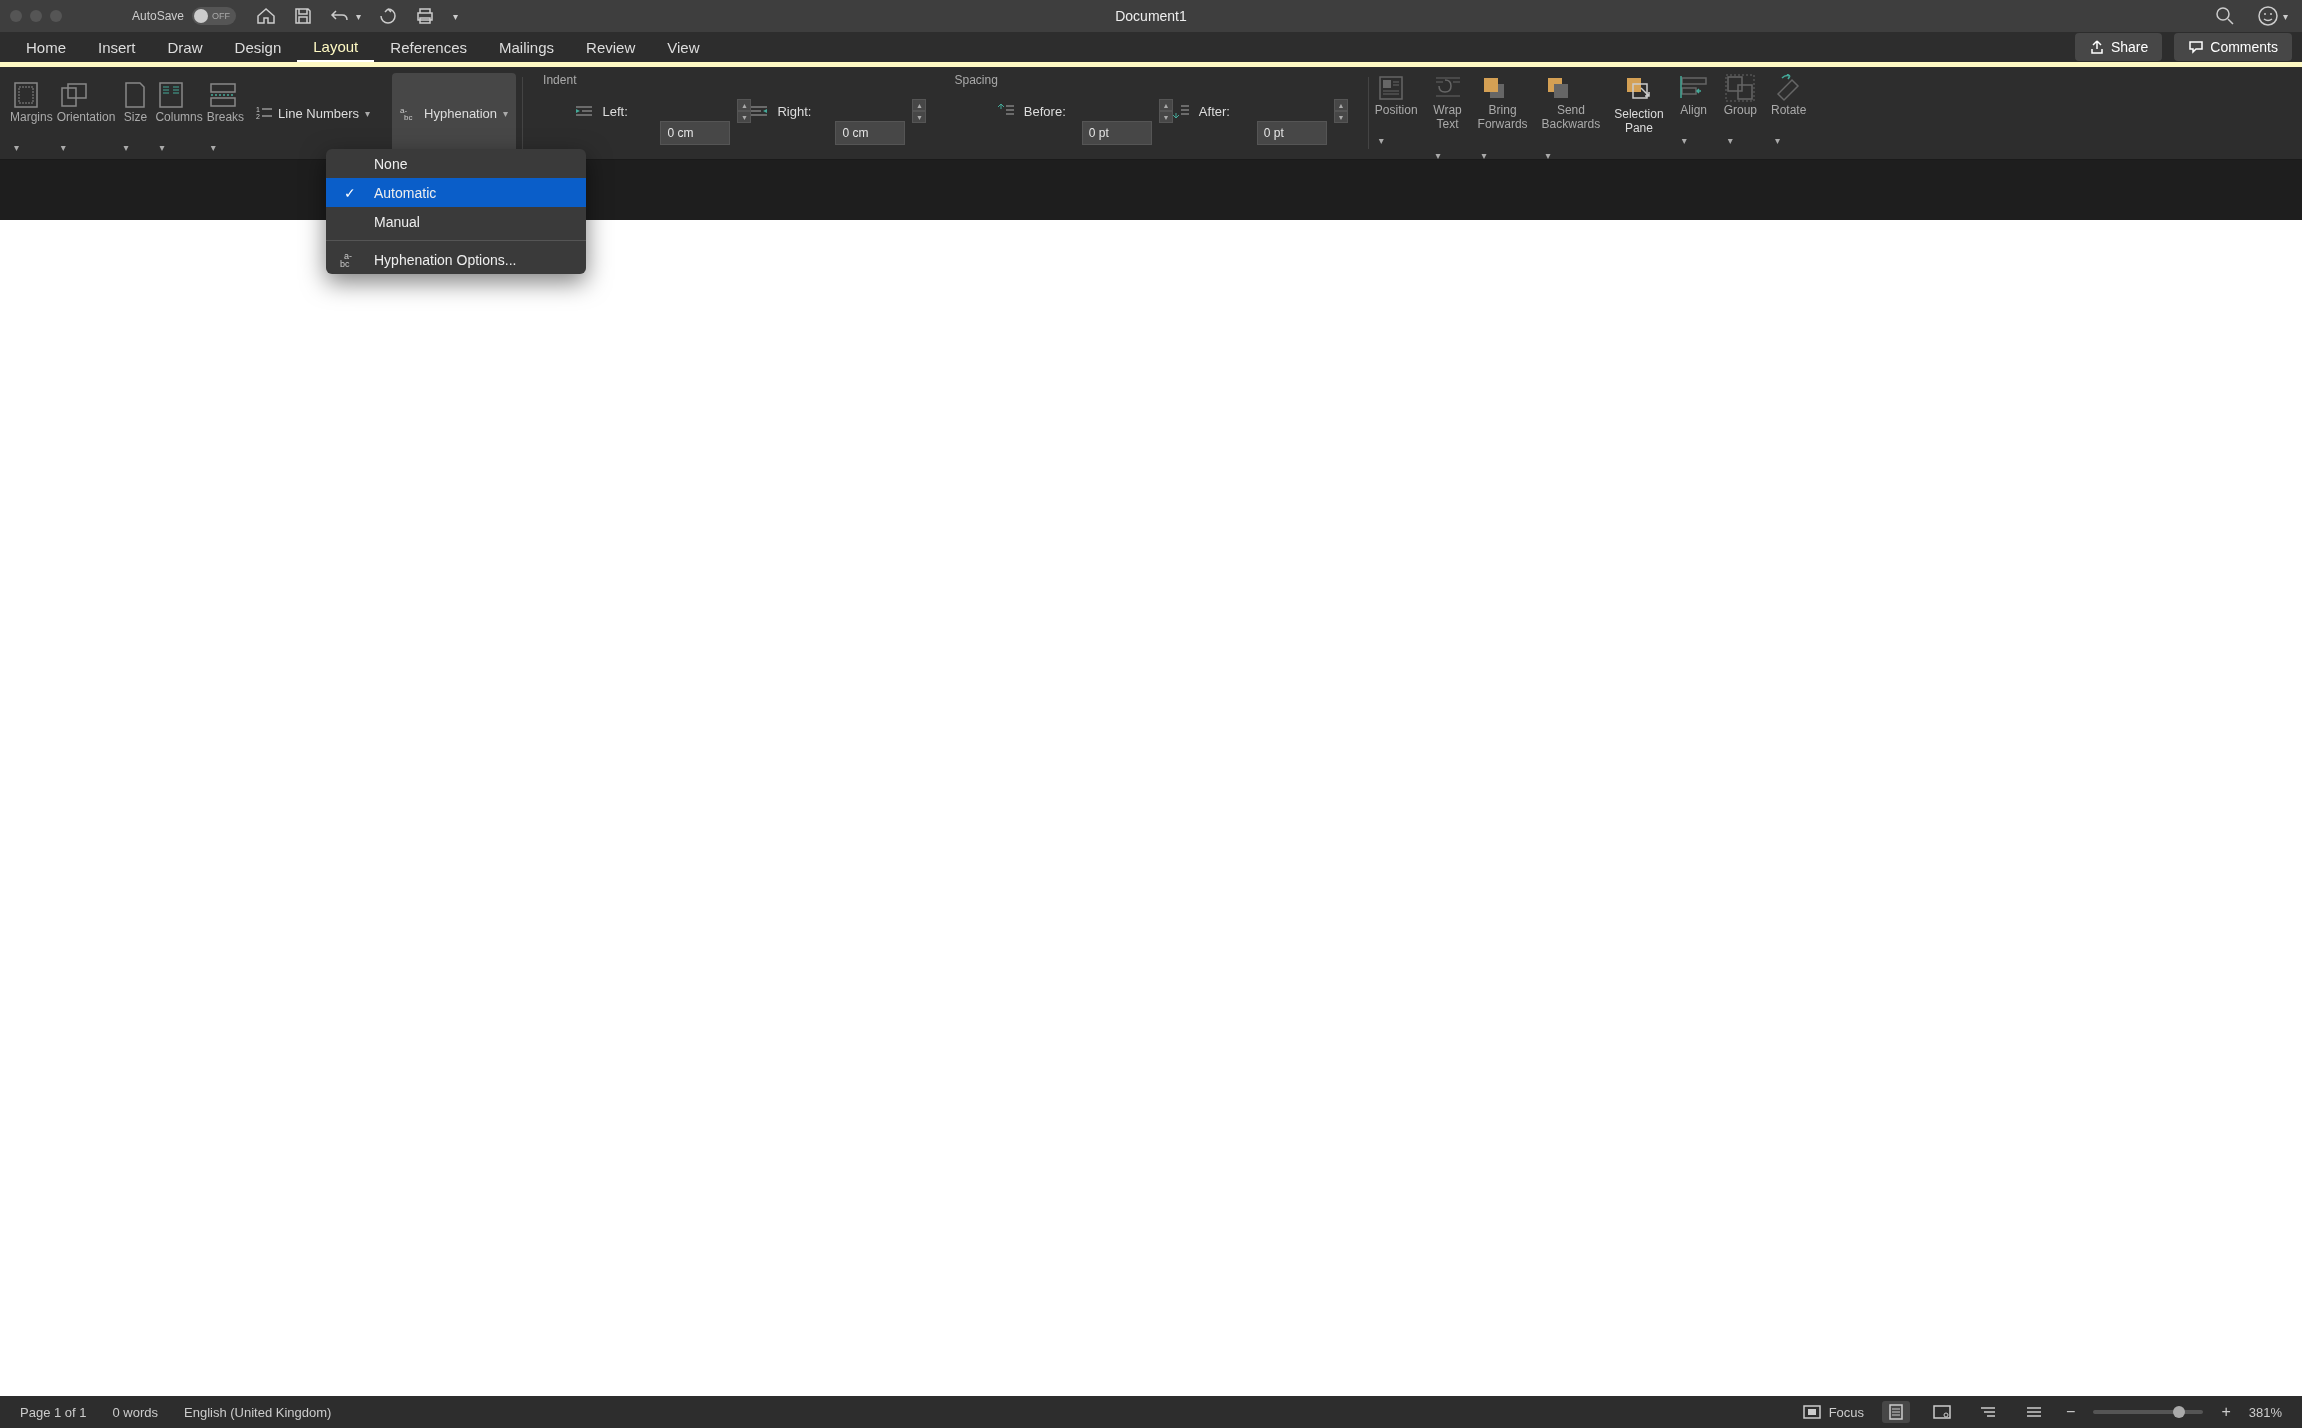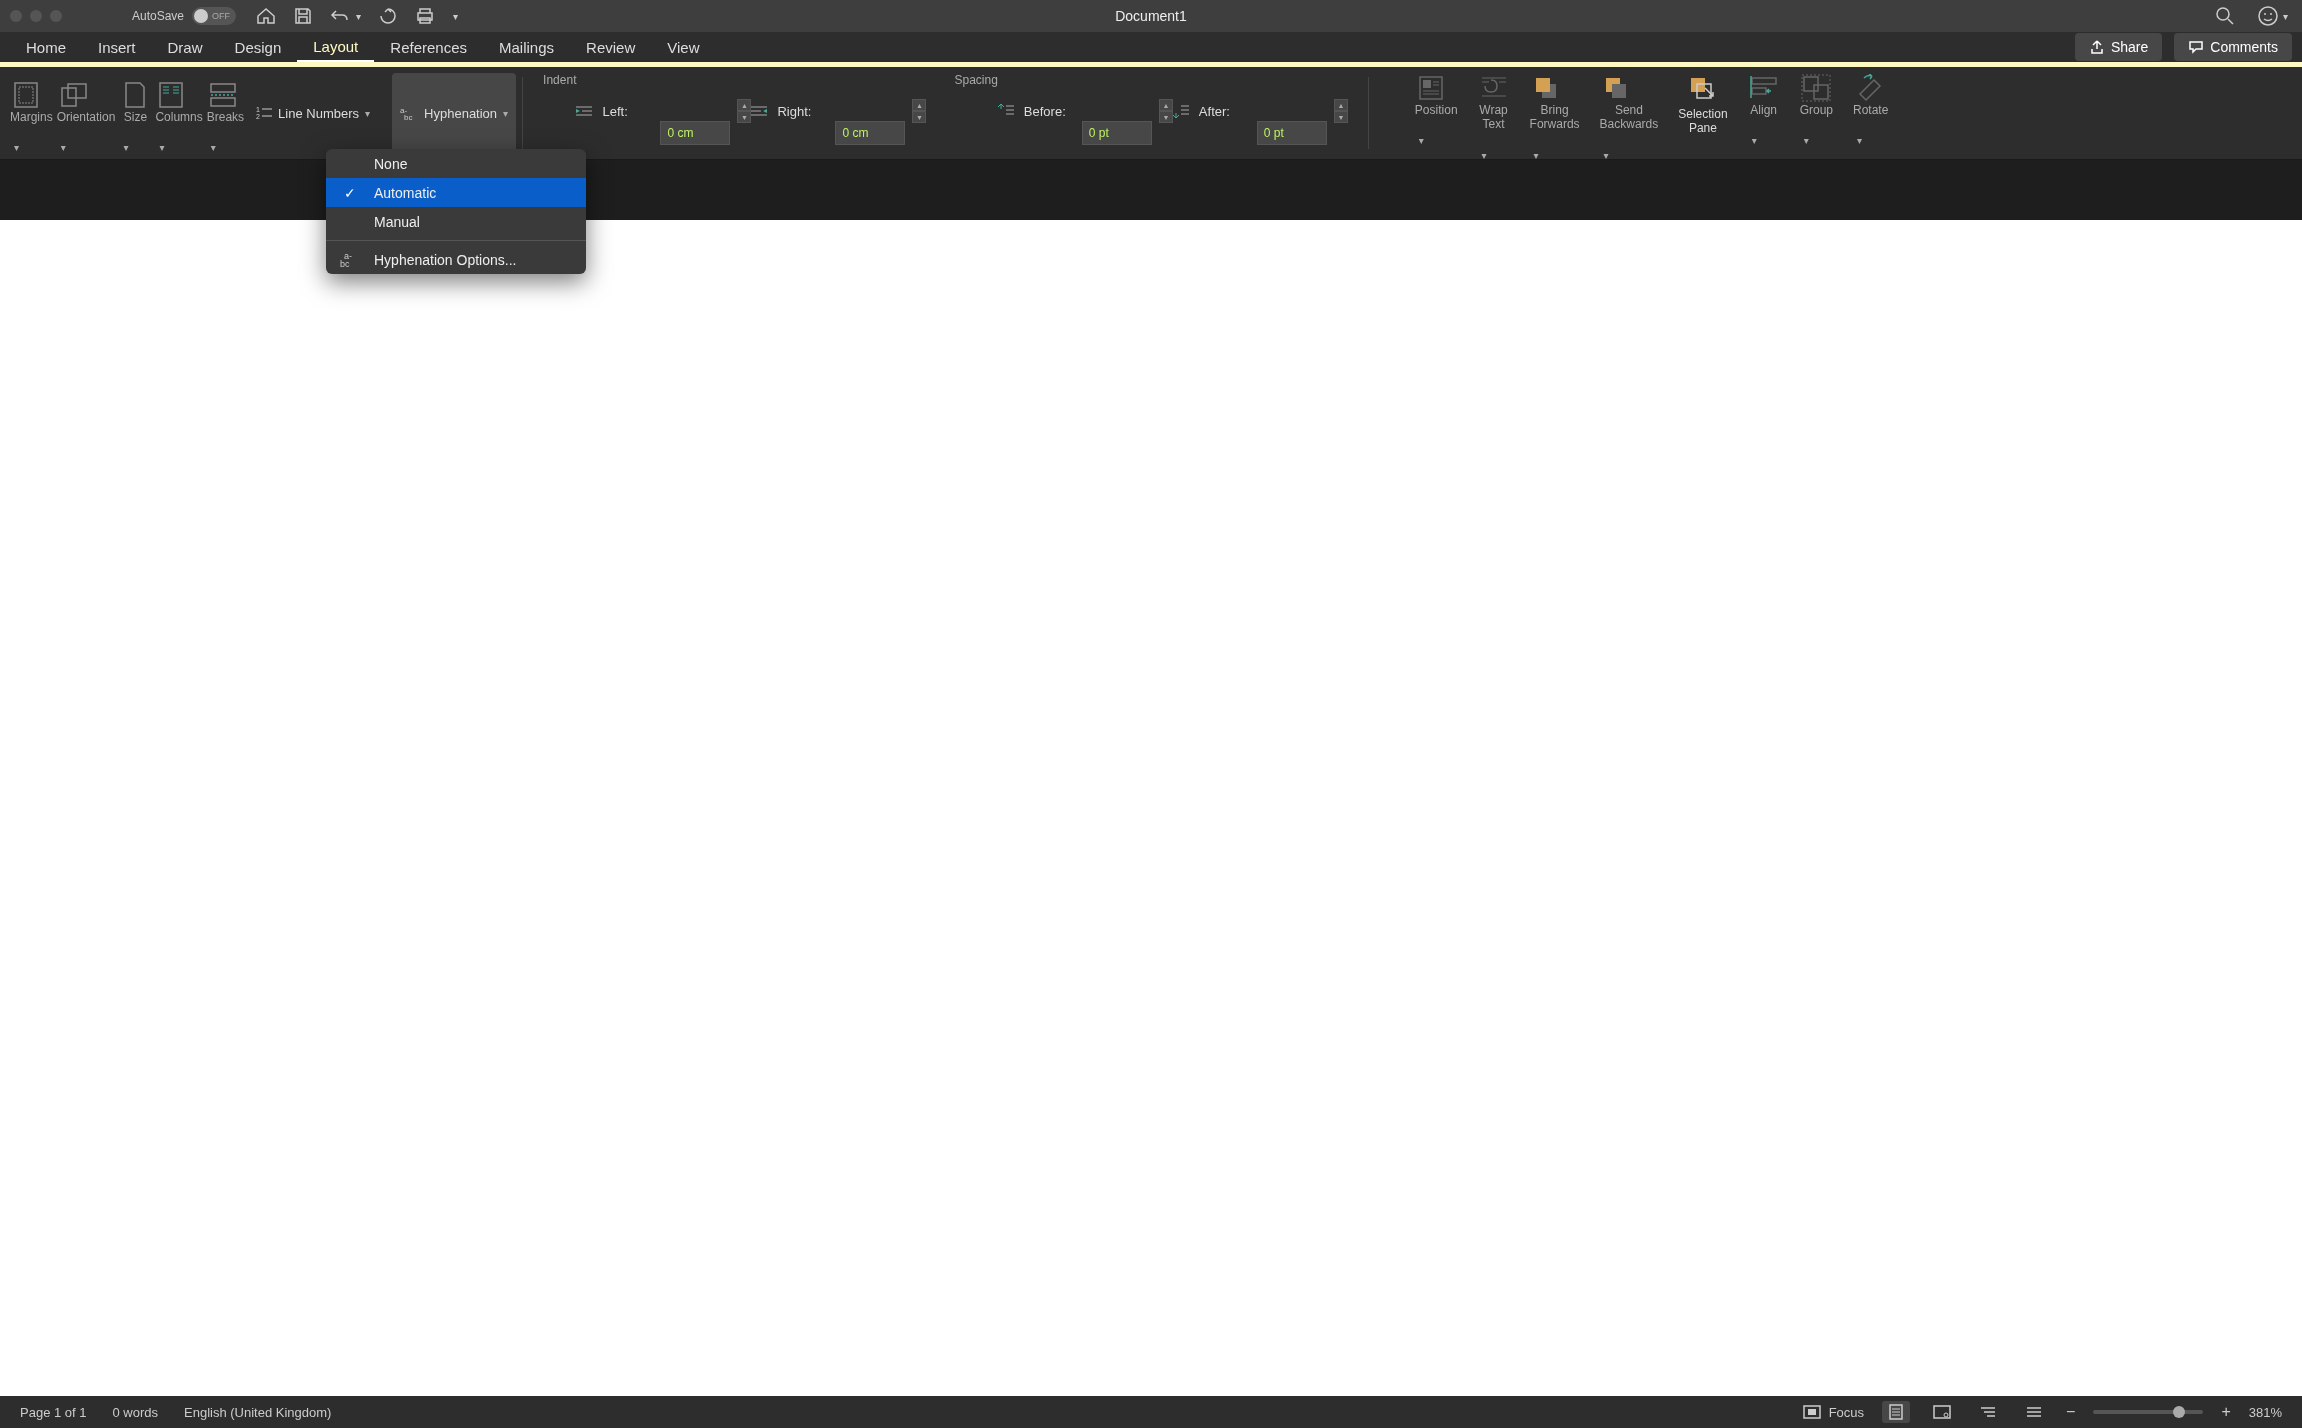--- a/index.html
+++ b/index.html
@@ -35,26 +35,26 @@
 .chevron { color: #aaa; font-size: 10px; margin-top: 14px; margin-left: 4px; cursor: pointer; }
 .page-setup-row { display: flex; gap: 4px; }
 
 .line-numbers-btn { display: flex; align-items: center; gap: 6px; color: #ddd; font-size: 13px; cursor: pointer; padding: 4px 8px; }
 .hyphenation-btn { display: flex; align-items: center; gap: 6px; color: #ddd; font-size: 13px; cursor: pointer; padding: 4px 8px; background: #474747; border-radius: 4px; }
 
 .paragraph-group { display: flex; flex-direction: row; padding: 0 14px; }
 .pg-header { color: #aaa; font-size: 12px; margin-bottom: 6px; }
 .pg-row { display: flex; align-items: center; gap: 8px; margin-bottom: 4px; }
 .pg-label { color: #ddd; font-size: 13px; width: 50px; }
-.pg-input { background: #474747; color: #bef264; border: 1px solid #555; width: 70px; height: 24px; padding: 0 6px; font-size: 12px; display: flex; align-items: center; margin-top: 44px; }
+.pg-input { background: #474747; color: #e5e5e5; border: 1px solid #555; width: 70px; height: 24px; padding: 0 6px; font-size: 12px; display: flex; align-items: center; margin-top: 44px; }
 .pg-spinner { display: flex; flex-direction: column; margin-left: -1px; }
 .pg-spin { width: 14px; height: 12px; background: #474747; border: 1px solid #555; color: #aaa; font-size: 7px; display: flex; align-items: center; justify-content: center; cursor: pointer; }
 .pg-icon { color: #aaa; width: 18px; }
 
-.arrange-row { display: flex; gap: 20px; align-items: flex-start; margin-left: 40px; }
+.arrange-row { display: flex; gap: 14px; align-items: flex-start; }
 
 
 .dropdown-menu { position: absolute; top: 149px; left: 326px; width: 260px; background: #3a3a3a; border-radius: 6px; overflow: hidden; box-shadow: 0 8px 24px rgba(0,0,0,0.5); z-index: 100; }
 .menu-item { height: 29px; display: flex; align-items: center; padding: 0 18px 0 48px; color: #eee; font-size: 14px; cursor: pointer; position: relative; }
 .menu-item.selected { background: #0a5ec9; }
 .menu-check { position: absolute; left: 18px; color: #fff; }
 .menu-sep { height: 1px; background: #555; margin: 4px 0; }
 .menu-item-icon { position: absolute; left: 14px; }
 
 

